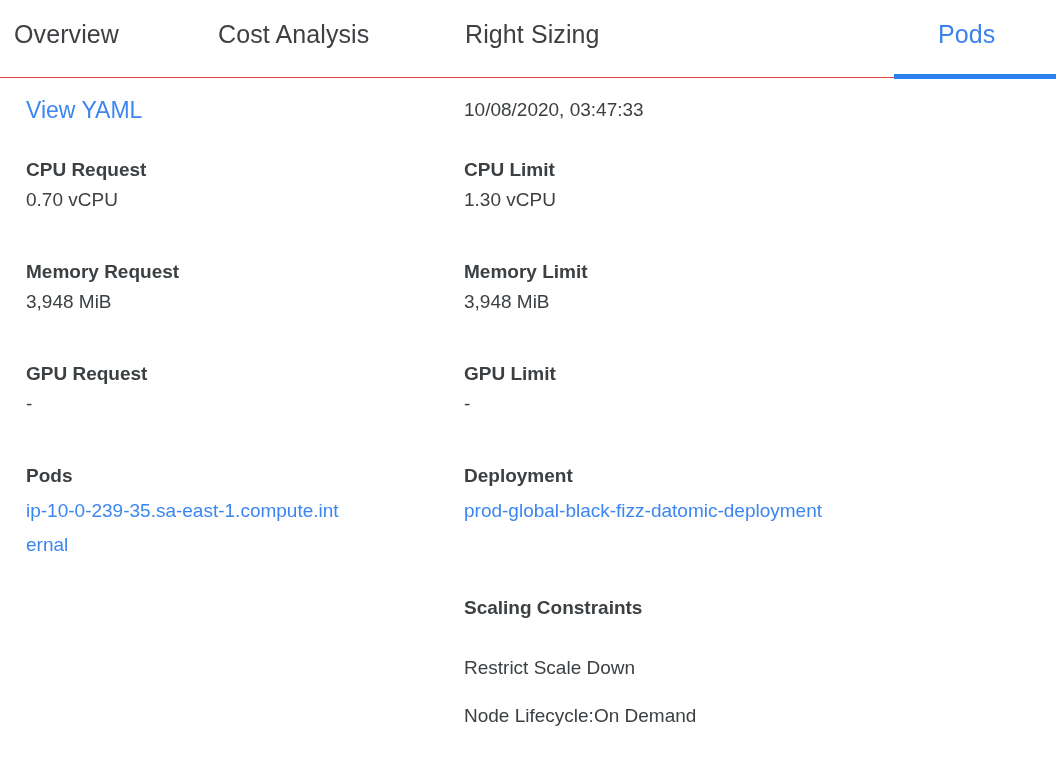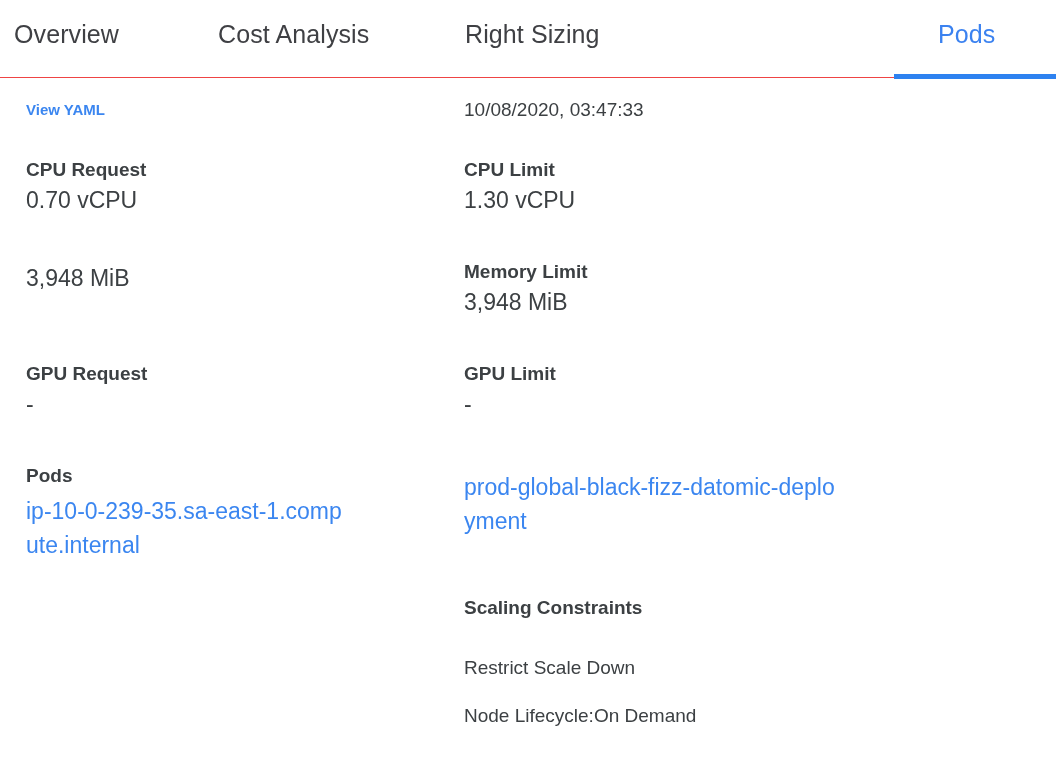--- a/index.html
+++ b/index.html
@@ -62,43 +62,42 @@
   .field { position: absolute; left: 0; }
 
   .field-label {
     font-size: 19px;
     line-height: 24px;
     font-weight: 700;
     color: #3c4043;
     white-space: nowrap;
   }
   .field-value {
-    font-size: 23px;
+    font-size: 19px;
     line-height: 34px;
     font-weight: 400;
     color: #3c4043;
     margin-top: 6px;
     word-break: break-word;
     overflow-wrap: break-word;
   }
   .field-value.plain-line {
     line-height: 24px;
   }
   .link {
     color: #3b86f0;
     cursor: pointer;
     text-decoration: none;
     word-break: break-all;
     overflow-wrap: anywhere;
   }
   .link.standalone {
-    font-size: 15px;
+    font-size: 23px;
     line-height: 24px;
     display: inline-block;
-    font-weight: bold;
   }
   .timestamp {
     font-size: 19px;
     line-height: 24px;
     color: #3c4043;
     white-space: nowrap;
   }
   .constraint-line {
     font-size: 19px;
     line-height: 24px;
@@ -125,20 +124,21 @@
     <div class="field" style="top:20px;">
       <a class="link standalone">View YAML</a>
     </div>
 
     <div class="field" style="top:80px;">
       <div class="field-label">CPU Request</div>
       <div class="field-value plain-line">0.70 vCPU</div>
     </div>
 
     <div class="field" style="top:182px;">
+      <div class="field-label">Memory Request</div>
       <div class="field-value plain-line">3,948 MiB</div>
     </div>
 
     <div class="field" style="top:284px;">
       <div class="field-label">GPU Request</div>
       <div class="field-value plain-line">-</div>
     </div>
 
     <div class="field" style="top:386px; width:322px;">
       <div class="field-label">Pods</div>
@@ -164,20 +164,21 @@
       <div class="field-label">Memory Limit</div>
       <div class="field-value plain-line">3,948 MiB</div>
     </div>
 
     <div class="field" style="top:284px;">
       <div class="field-label">GPU Limit</div>
       <div class="field-value plain-line">-</div>
     </div>
 
     <div class="field" style="top:386px; width:375px;">
+      <div class="field-label">Deployment</div>
       <div class="field-value">
         <a class="link">prod-global-black-fizz-datomic-deployment</a>
       </div>
     </div>
 
     <div class="field" style="top:518px; width:375px;">
       <div class="field-label">Scaling Constraints</div>
       <div style="margin-top:36px;">
         <div class="constraint-line">Restrict Scale Down</div>
         <div class="constraint-line" style="margin-top:24px;">Node Lifecycle:On Demand</div>

